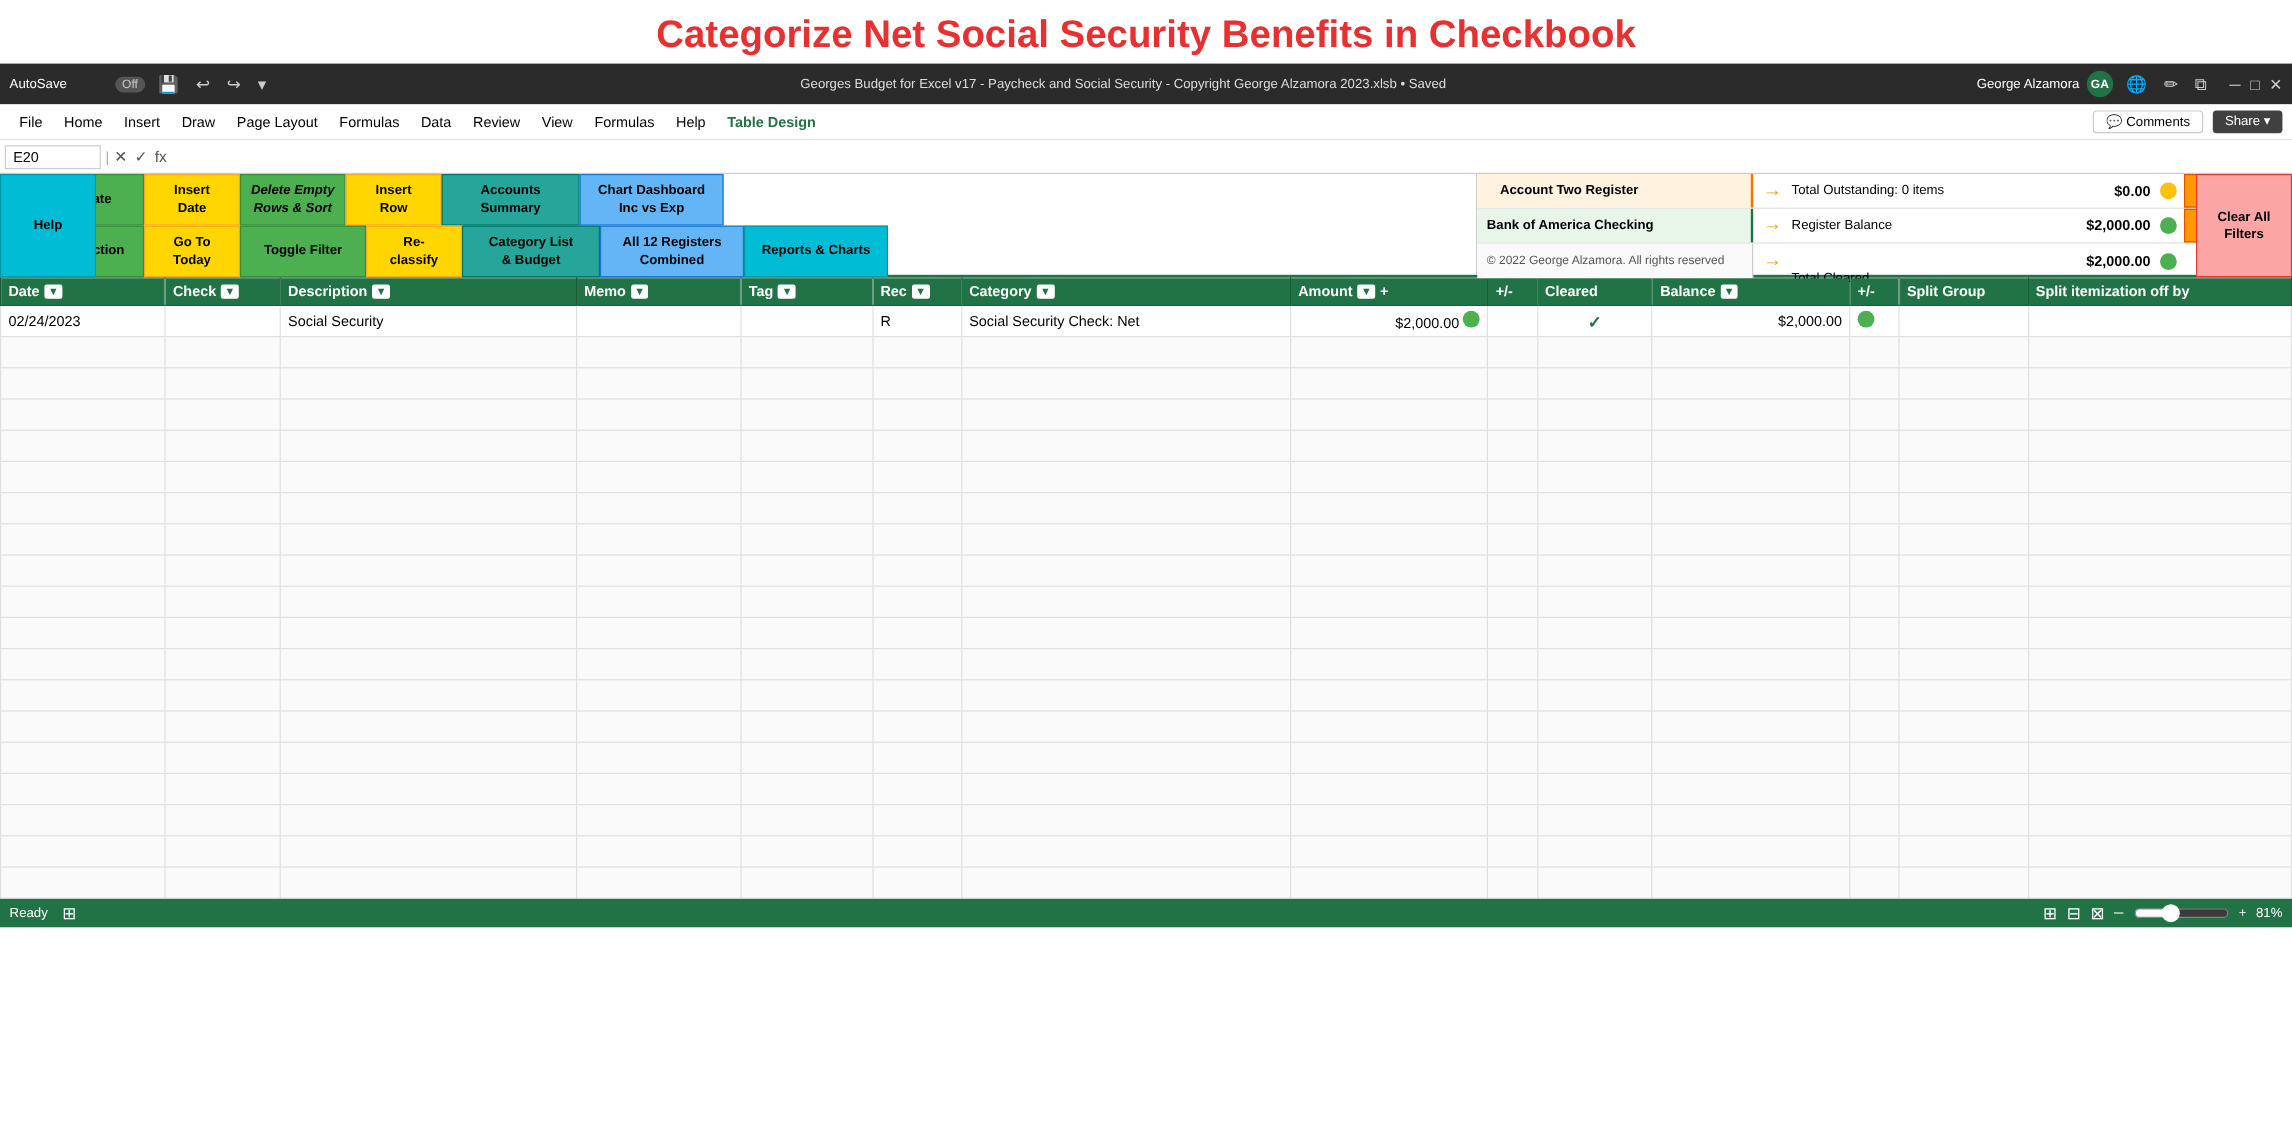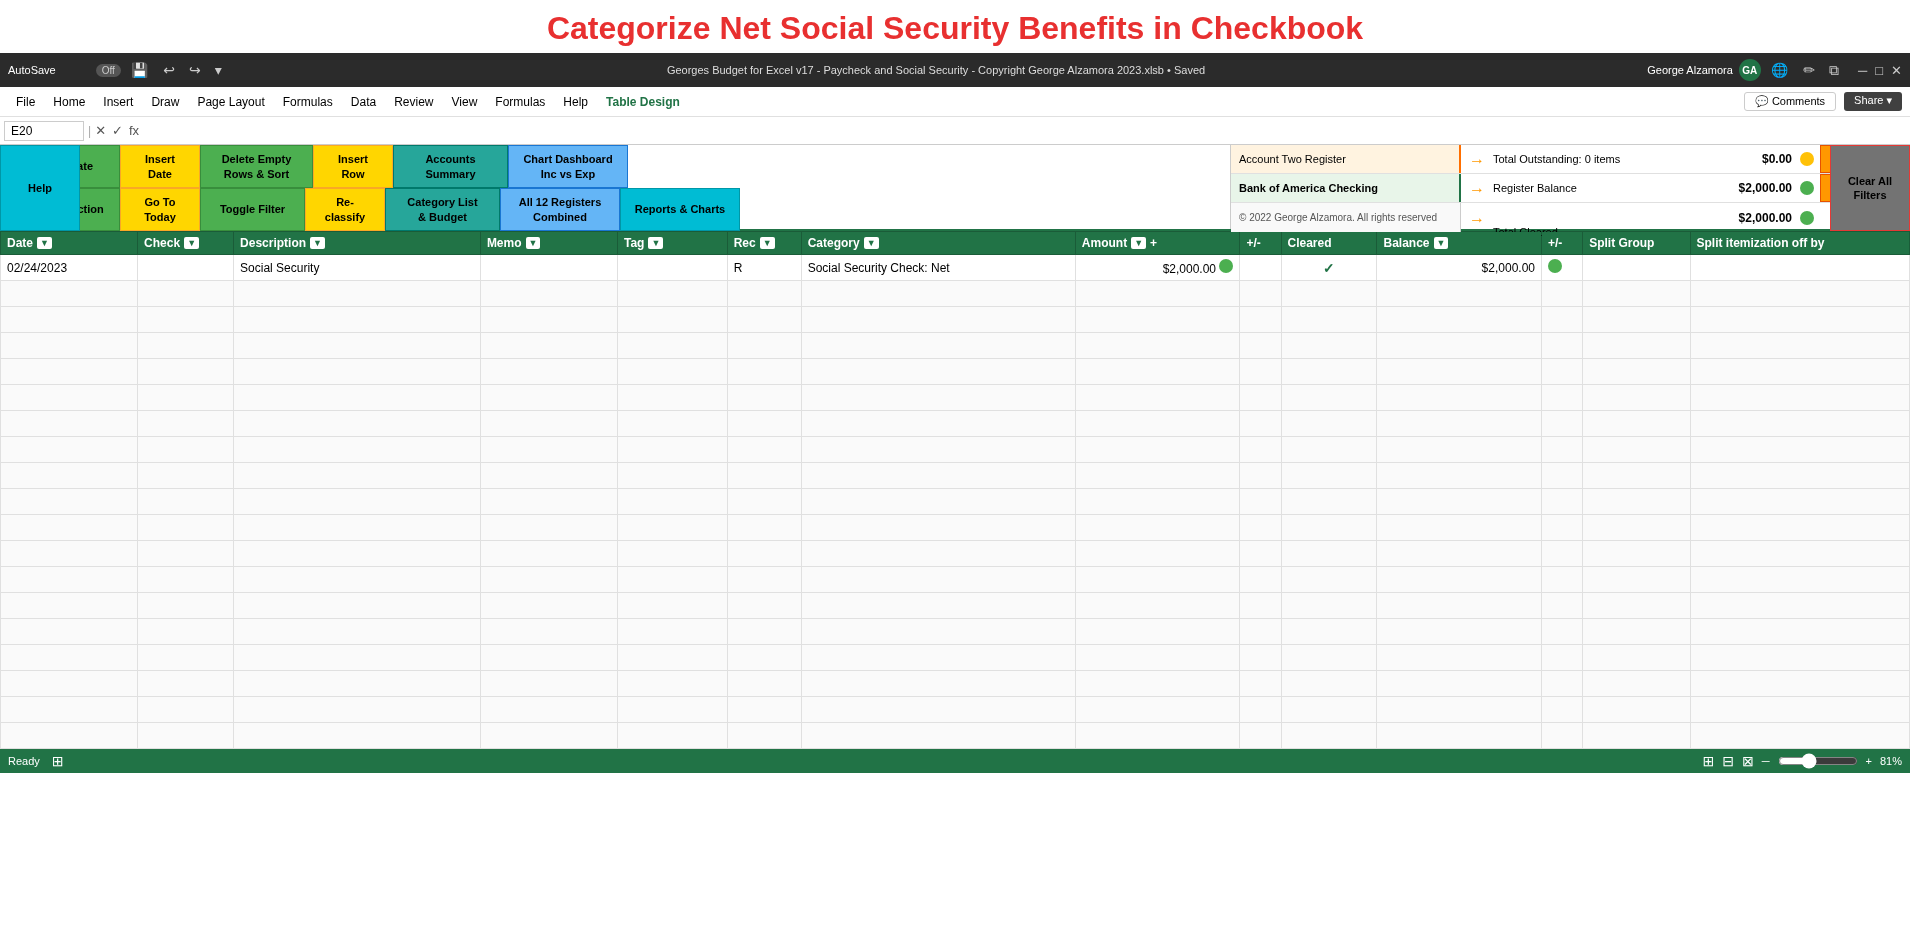--- a/index.html
+++ b/index.html
@@ -173,21 +173,21 @@
       cursor: pointer;
       display: flex;
       align-items: center;
       justify-content: center;
       text-align: center;
       white-space: pre-line;
       line-height: 1.3;
     }
 
     .btn-clear-all {
-      background: #737373;
+      background: #fca5a5;
       color: #000;
       border: 1px solid #e53935;
       padding: 4px 8px;
       font-size: 11px;
       font-weight: bold;
       cursor: pointer;
       display: flex;
       align-items: center;
       justify-content: center;
       text-align: center;
@@ -207,22 +207,22 @@
       display: flex;
       align-items: center;
       border-bottom: 1px solid #e0e0e0;
       height: 29px;
       font-size: 11px;
     }
     .info-row:last-child { border-bottom: none; }
     .info-label { 
       background: #fff3e0;
       border-right: 2px solid #ff6f00;
-      padding: 4px 8px;
-      font-weight: normal;
+      padding: 4px 19px;
+      font-weight: bold;
       font-size: 11px;
       width: 230px;
       height: 100%;
       display: flex;
       align-items: center;
     }
     .info-label-green {
       background: #e8f5e9;
       border-right: 2px solid #217346;
       padding: 4px 8px;
@@ -372,21 +372,21 @@
   <input class="formula-input" value="" style="">
 </div>
 
 <div id="ribbon">
 
   <div class="ribbon-left" style="display:flex; flex-direction:column;">
     <div class="top-row-btns" style="display:flex; flex:1; height:43px;">
       <button class="btn-green" style="width:120px; height:43px;">Sort By Date</button>
       <button class="btn-yellow" style="width:80px; height:43px;">Insert
 Date</button>
-      <button class="btn-green" style="width:113px; height:43px;">Delete Empty
+      <button class="btn-green" style="width:88px; height:43px;font-style:italic;">Delete Empty
 Rows &amp; Sort</button>
       <button class="btn-yellow" style="width:80px; height:43px;">Insert
 Row</button>
       <button class="btn-teal" style="width:115px; height:43px;">Accounts
 Summary</button>
       <button class="btn-blue-light" style="width:120px; height:43px;">Chart Dashboard
 Inc vs Exp</button>
       <button class="btn-cyan" style="width: 80px; height: 86px; align-self: stretch; position: absolute;">Help</button>
     </div>
     <div class="bottom-row-btns" style="display:flex; flex:1; height:43px;">

